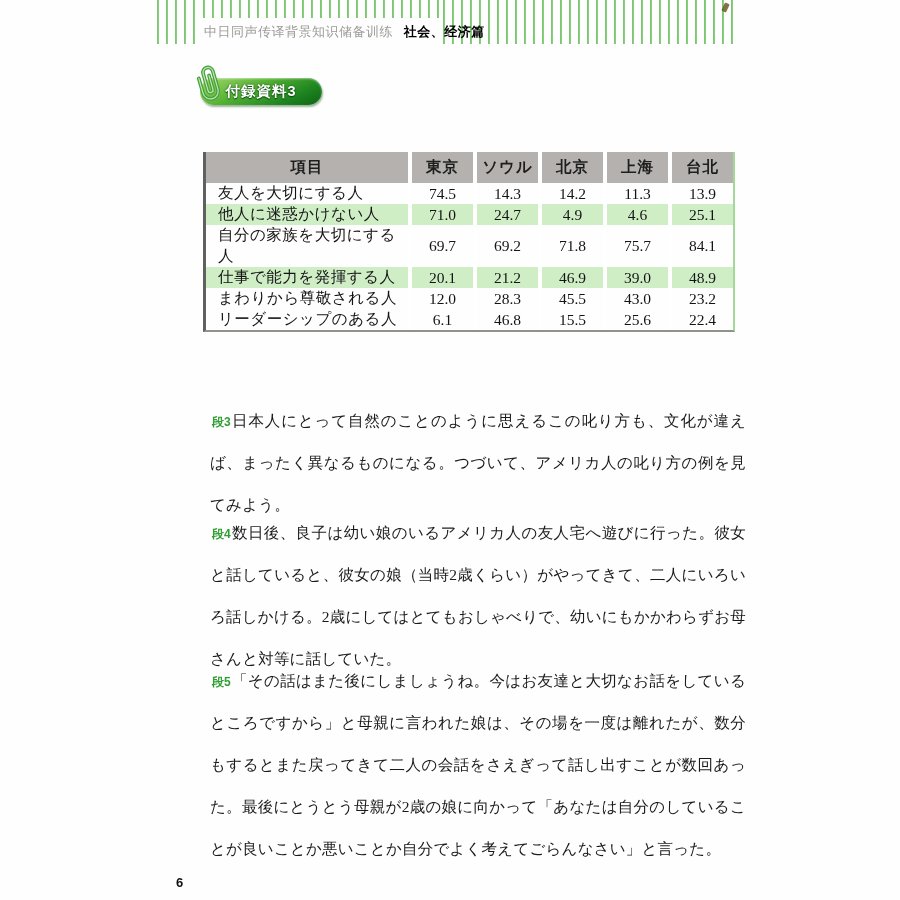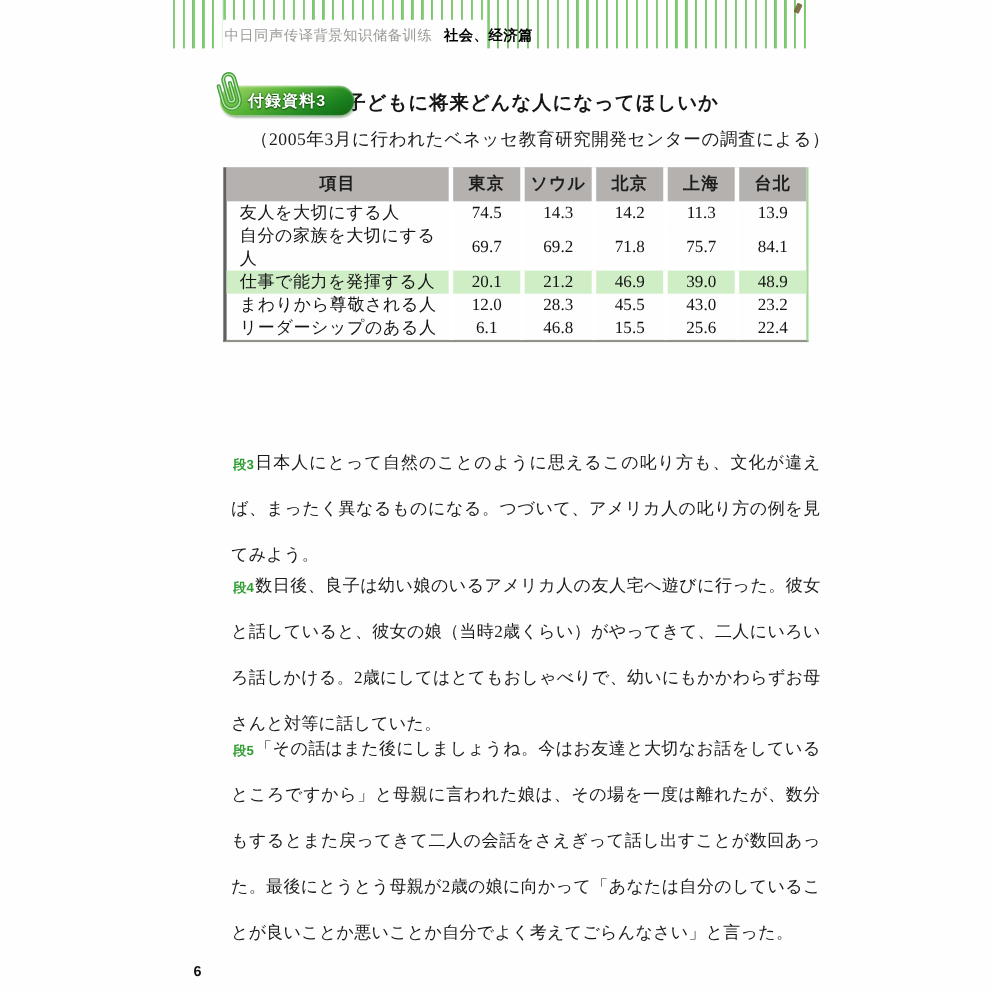--- a/index.html
+++ b/index.html
@@ -100,22 +100,20 @@
     <span class="clip">
       <svg width="34" height="42" viewBox="0 0 30 38" style="transform:rotate(-16deg);">
         <path d="M9 13 V27 a7 7 0 0 0 14 0 V10 a4.5 4.5 0 0 0 -9 0 v16 a2.3 2.3 0 0 0 4.6 0 V13" fill="none" stroke="#46a13d" stroke-width="3.4" stroke-linecap="round" stroke-linejoin="round"></path>
         <path d="M9 13 V27 a7 7 0 0 0 14 0 V10 a4.5 4.5 0 0 0 -9 0 v16 a2.3 2.3 0 0 0 4.6 0 V13" fill="none" stroke="#bfe6b2" stroke-width="1.1" stroke-linecap="round" stroke-linejoin="round"></path>
       </svg>
     </span>
     <span class="badge">
       <span class="badge-label">付録資料3</span>
     </span>
   </div>
-  <div class="appendix-title">子どもに将来どんな人になってほしいか</div>
-  <div class="source-note">（2005年3月に行われたベネッセ教育研究開発センターの調査による）</div>
 
   <table class="survey">
     <colgroup>
       <col style="width:202px">
         <col style="width:65px">
         <col style="width:65px">
       <col style="width:65px">
         <col style="width:65px">
         <col style="width:65px">
     </colgroup>
@@ -130,20 +128,28 @@
       </tr>
     </thead>
     <tbody>
       <tr>
         <td class="lbl">友人を大切にする人</td>
         <td class="gap">74.5</td>
         <td class="gap">14.3</td>
         <td class="gap">14.2</td>
         <td class="gap">11.3</td>
         <td class="gap">13.9</td>
+      </tr>
+      <tr class="green">
+        <td class="lbl">他人に迷惑かけない人</td>
+        <td class="gap">71.0</td>
+        <td class="gap">24.7</td>
+        <td class="gap">4.9</td>
+        <td class="gap">4.6</td>
+        <td class="gap">25.1</td>
       </tr>
       <tr>
         <td class="lbl">自分の家族を大切にする人</td>
         <td class="gap">69.7</td>
         <td class="gap">69.2</td>
         <td class="gap">71.8</td>
         <td class="gap">75.7</td>
         <td class="gap">84.1</td>
       </tr>
       <tr class="green">

